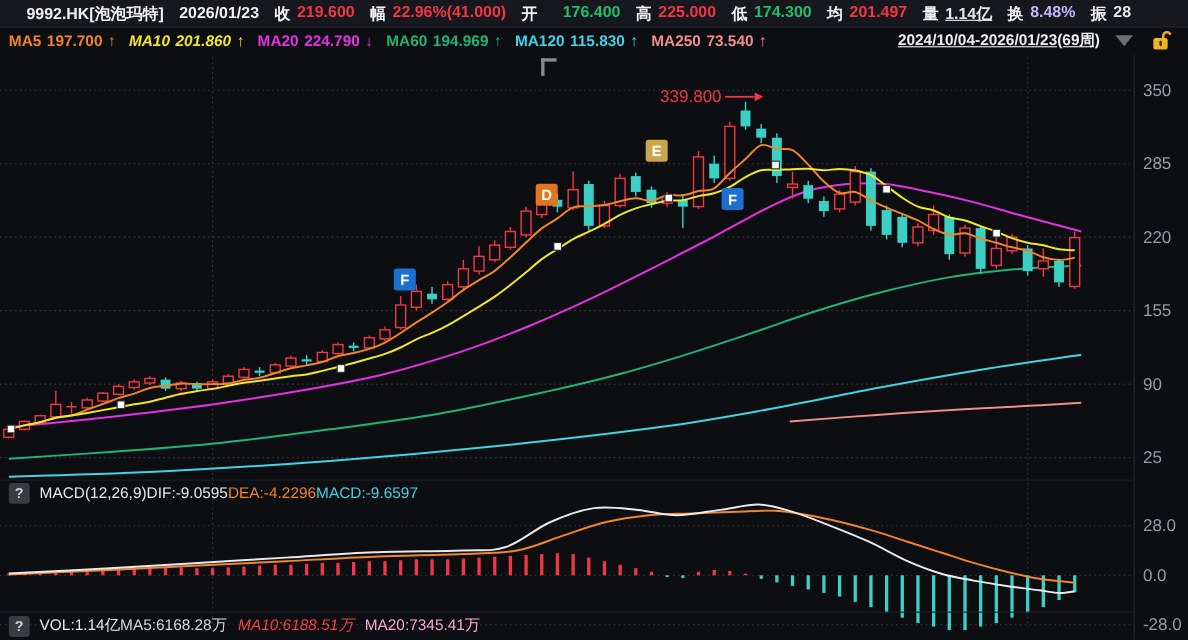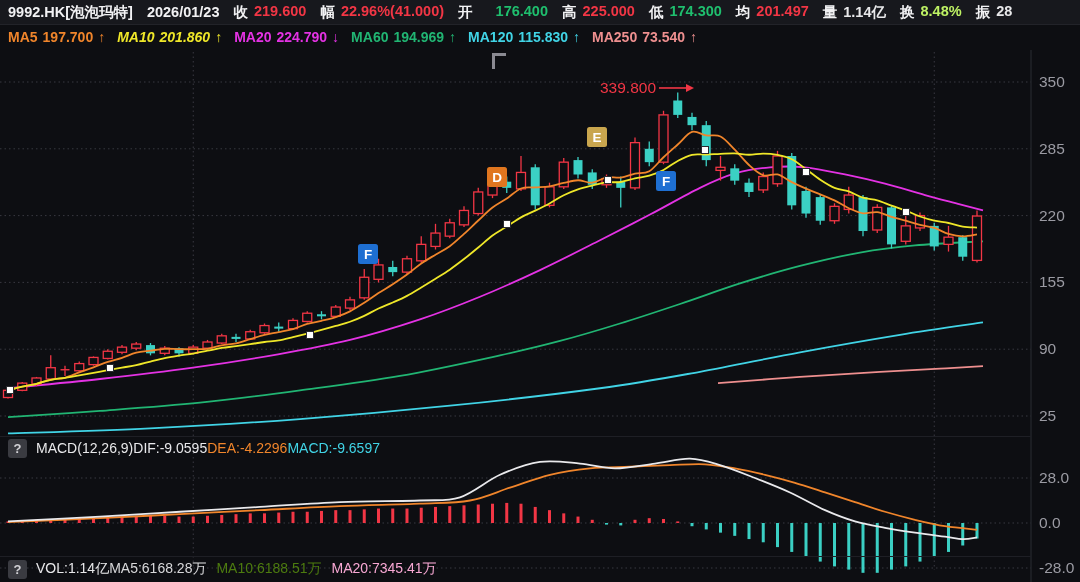--- a/index.html
+++ b/index.html
@@ -1,21 +1,21 @@
 <!DOCTYPE html>
 <html><head>
 <meta charset="utf-8">
 <style>
   html,body{margin:0;padding:0;background:#0d0e12;}
   #app{position:relative;width:1080px;height:582px;overflow:hidden;background:#0d0e12;
        font-family:"Liberation Sans","DejaVu Sans",sans-serif;-webkit-font-smoothing:antialiased;}
   #chart-svg{position:absolute;left:0;top:0;z-index:1;}
   .row{position:absolute;left:0;right:0;display:flex;align-items:center;white-space:nowrap;z-index:5;}
   #top-bar{top:0;height:24px;background:#17181d;border-bottom:1px solid #222329;
-           padding-left:8px;font-size:14.5px;font-weight:700;color:#f2f2f4;gap:14px;overflow:hidden;}
+           padding-left:24px;font-size:14.5px;font-weight:700;color:#f2f2f4;gap:14px;overflow:hidden;}
   .qfield{display:flex;gap:6px;}
   .qfield .lbl{color:#f2f2f4;}
   #ma-bar{top:25px;height:23px;padding-left:8px;font-size:14px;font-weight:700;gap:12px;overflow:hidden;}
   .ma-item{display:flex;gap:5px;align-items:center;}
   #range-cluster{margin-left:auto;display:flex;align-items:center;gap:14px;padding-right:14px;}
   #range-label{color:#eeeef0;font-size:14px;font-weight:700;text-decoration:underline;cursor:pointer;}
   #range-dropdown-arrow{width:0;height:0;border-left:8px solid transparent;border-right:8px solid transparent;
       border-top:10px solid #6d6e76;cursor:pointer;}
   .hdr{position:absolute;display:flex;align-items:center;font-size:14px;color:#e8e8ea;z-index:5;}
   #macd-header{left:8px;top:438px;height:20px;gap:0;}
@@ -510,25 +510,25 @@
         <span class="qfield">
           <span class="lbl">低</span>
           <span style="color: rgb(31, 191, 110);">174.300</span>
         </span>
         <span class="qfield">
           <span class="lbl">均</span>
           <span style="color: rgb(242, 54, 69);">201.497</span>
         </span>
         <span class="qfield">
           <span class="lbl">量</span>
-          <span style="color: rgb(232, 232, 234);">1.14亿</span>
+          <span style="color: rgb(232, 232, 234); text-decoration: underline;">1.14亿</span>
         </span>
         <span class="qfield">
           <span class="lbl">换</span>
-          <span style="color: #bef264; text-align: right;">8.48%</span>
+          <span style="color: #c4b5fd; text-align: right;">8.48%</span>
         </span>
         <span class="qfield">
           <span class="lbl">振</span>
           <span style="color: rgb(232, 232, 234);">28</span>
         </span>
       </span>
   </div>
 
   <div id="ma-bar" class="row">
     <span id="ma-items" style="display:flex;gap:12px;">
@@ -556,31 +556,42 @@
           <span>MA120</span>
           <span>115.830</span>
           <span>↑</span>
         </span>
         <span class="ma-item" style="color: rgb(238, 143, 143);">
           <span>MA250</span>
           <span>73.540</span>
           <span>↑</span>
         </span>
       </span>
+    <span id="range-cluster">
+      <span id="range-label">2024/10/04-2026/01/23(69周)</span>
+      <span id="range-dropdown-arrow"></span>
+      <span id="lock-icon">
+        <svg width="22" height="22" viewBox="0 0 22 22">
+          <path d="M13.5 9 V6.4 a3.4 3.4 0 0 1 6.6 -0.8" fill="none" stroke="#f0a429" stroke-width="2.2"></path>
+          <rect x="4.5" y="8.5" width="13" height="10.5" rx="2" fill="#f0b429"></rect>
+          <rect x="10" y="11" width="2.2" height="5" rx="1" fill="#332a10"></rect>
+        </svg>
+      </span>
+    </span>
   </div>
 
   <div id="macd-header" class="hdr">
     <span class="help-box">?</span>
     <span>MACD(12,26,9)</span>
     <span class="gap-l" style="color: rgb(233, 233, 236);">DIF:-9.0595</span>
     <span style="color: rgb(240, 133, 43);">DEA:-4.2296</span>
     <span style="color: rgb(65, 212, 230);">MACD:-9.6597</span>
   </div>
 
   <div id="vol-header" class="hdr">
     <span class="help-box">?</span>
     <span>VOL:1.14亿</span>
     <span style="color:#d8d8da">MA5:6168.28万</span>
-    <span class="gap-s" style="color: #4d7c0f;">MA10:6188.51万</span>
+    <span class="gap-s" style="color: #ef4444; font-style: italic;">MA10:6188.51万</span>
     <span class="gap-s" style="color: #f9a8d4; text-align: center;">MA20:7345.41万</span>
   </div>
 
 </div>
 
 </body></html>

